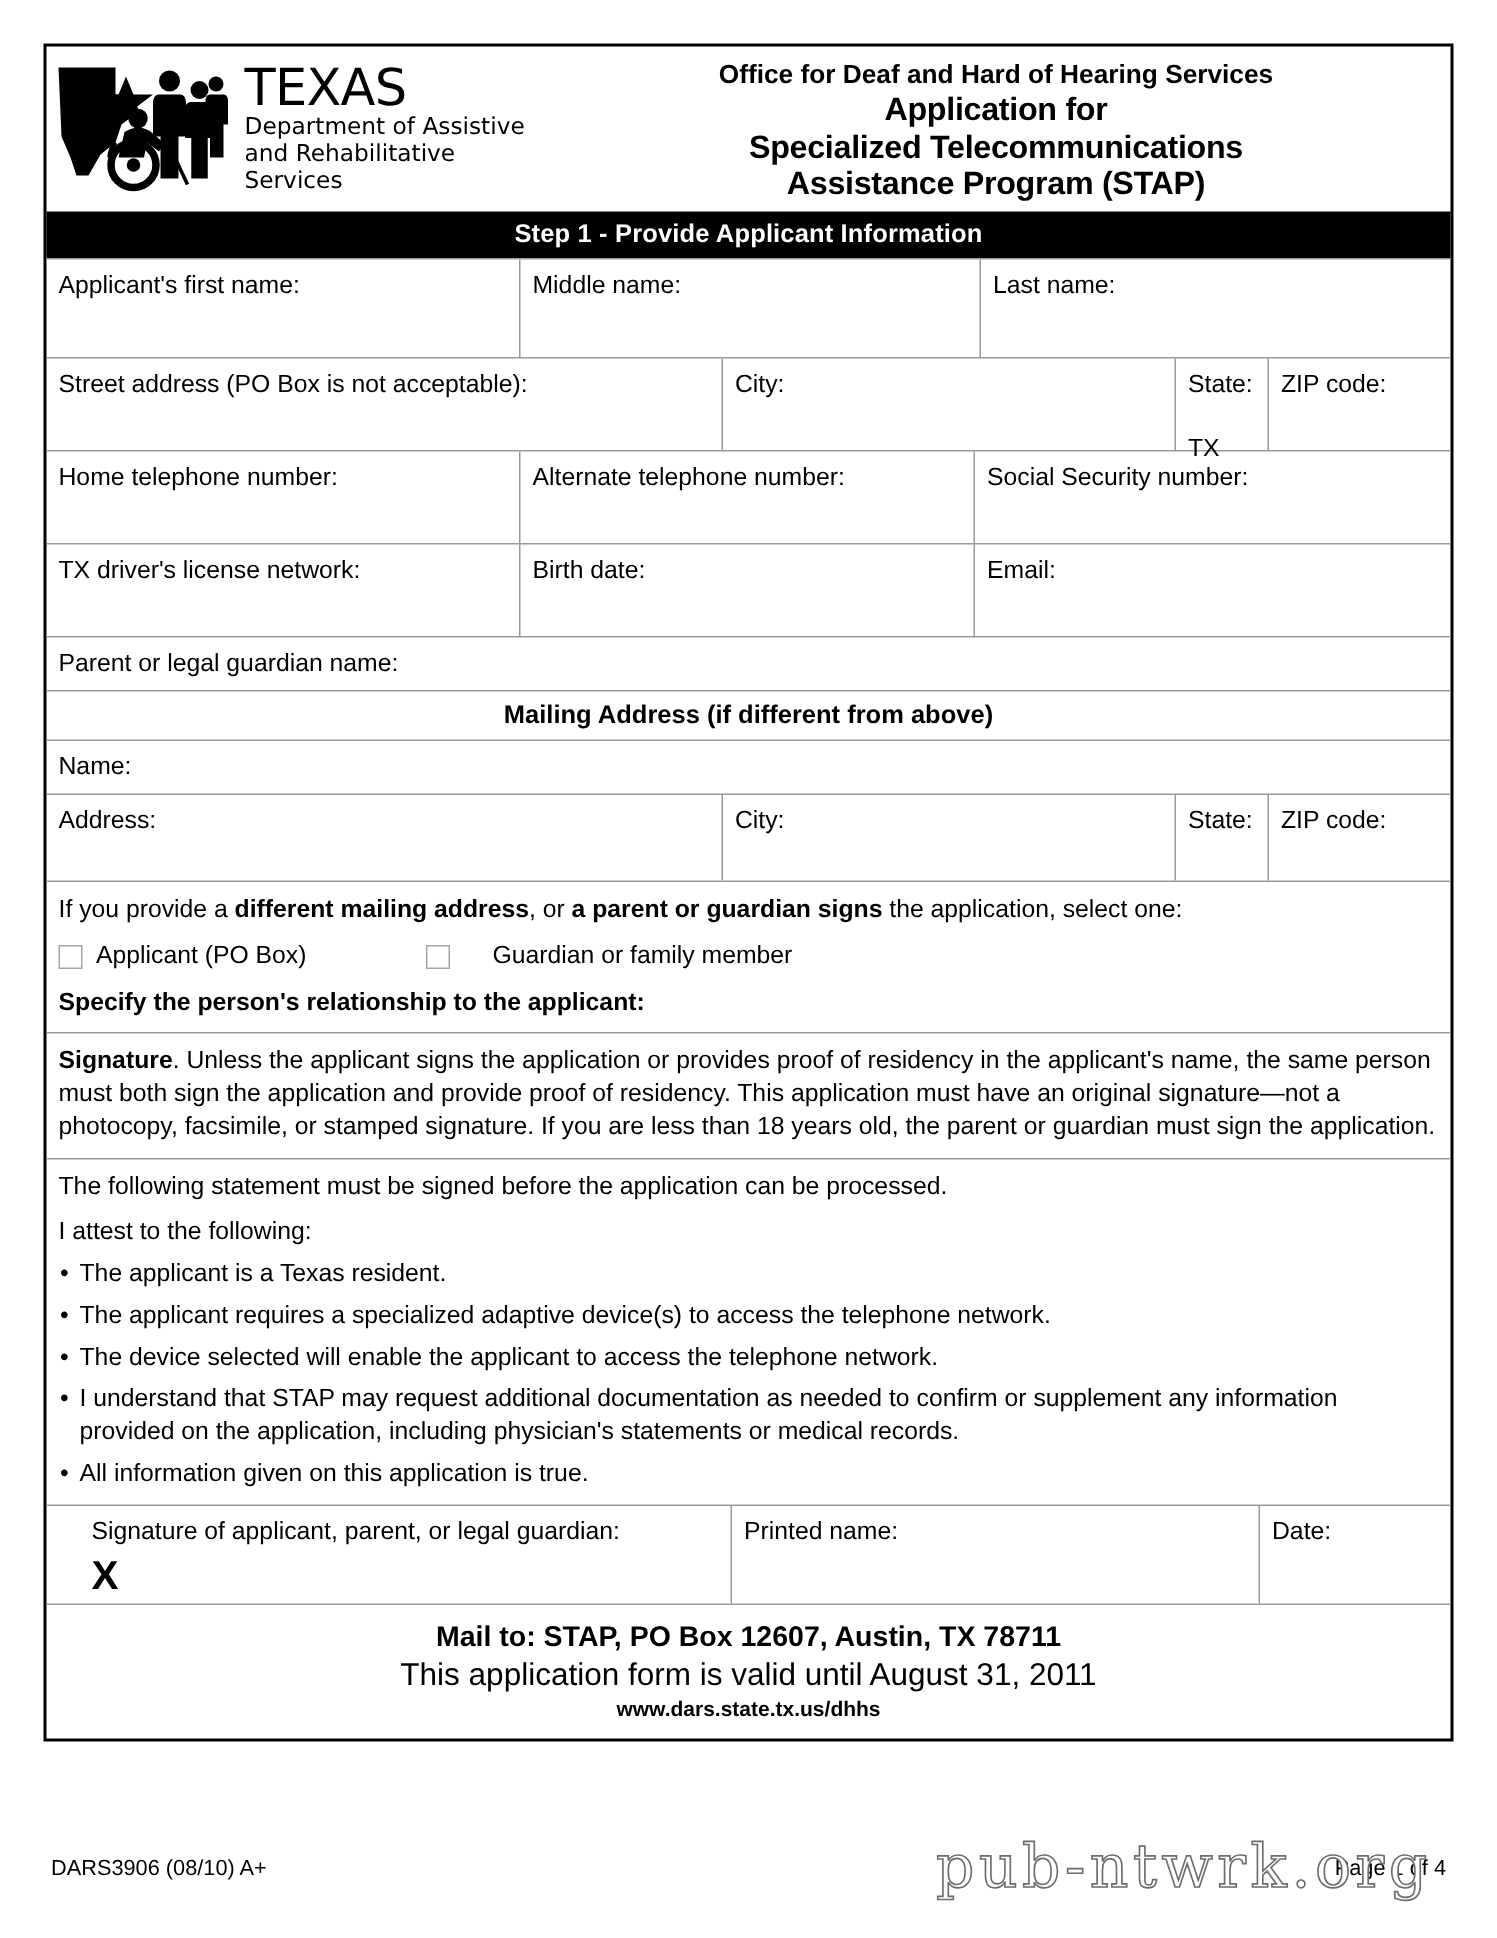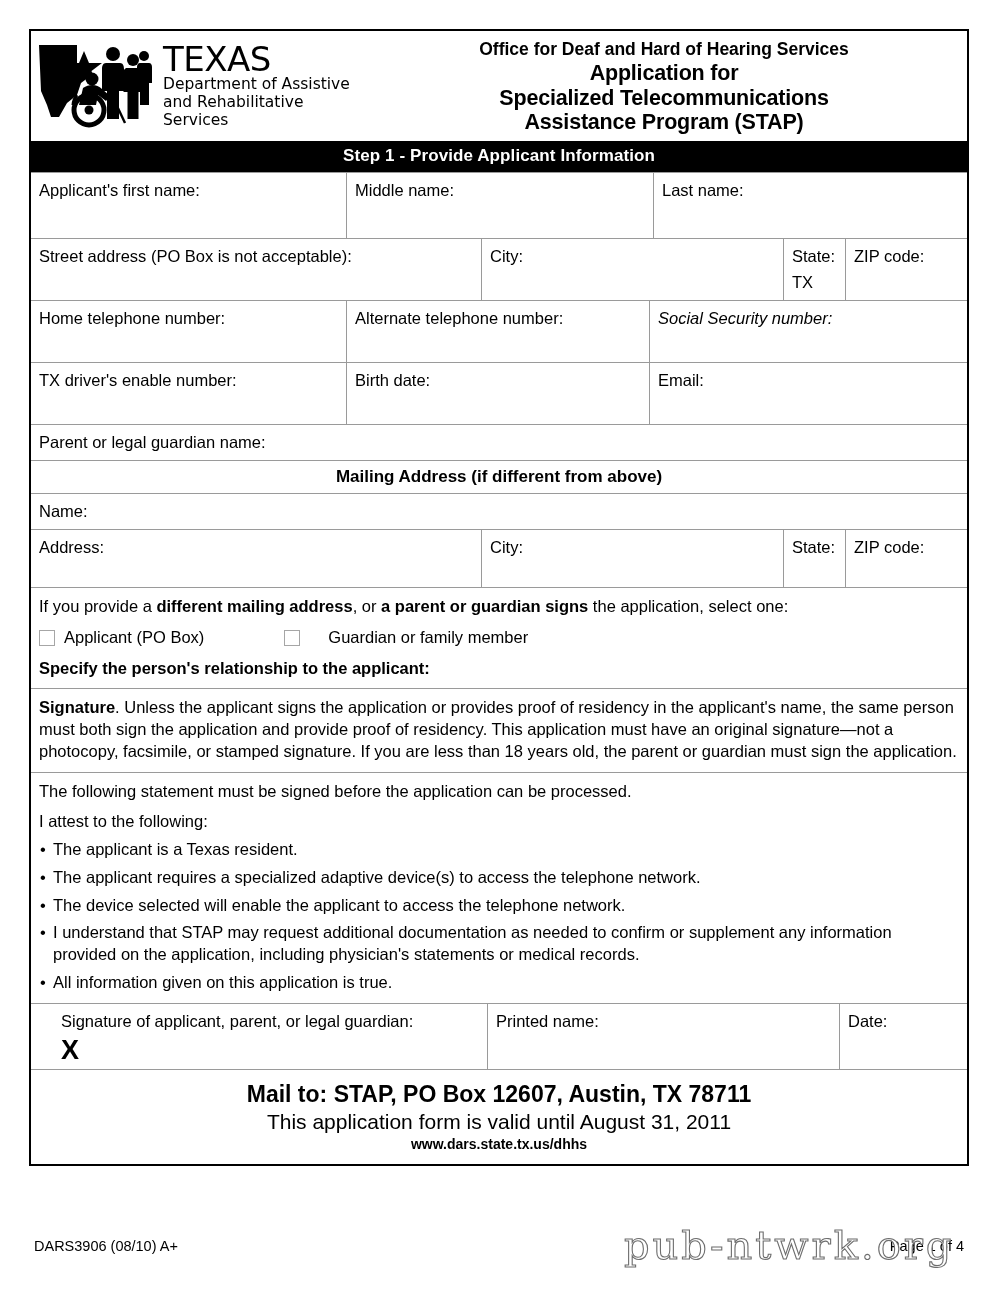--- a/index.html
+++ b/index.html
@@ -117,21 +117,21 @@
     padding: 7px 0 6px 8px;
     box-sizing: border-box;
     font-size: 16.5px;
     line-height: 1.3;
     border-left: 1px solid #9a9a9a;
     position: relative;
   }
   .cell:first-child { border-left: none; }
   .cell .val {
     display: block;
-    margin-top: 5px;
+    margin-top: 22px;
     font-size: 16.5px;
   }
 
   .h66 { height: 66px; }
   .h62 { height: 62px; }
   .h58 { height: 58px; }
   .h36 { height: 36px; }
 
   
   .subbanner {
@@ -205,21 +205,21 @@
     margin-top: 5px;
     display: block;
   }
 
   
   .mail-block {
     border-top: 1px solid #9a9a9a;
     text-align: center;
     padding: 10px 0 11px 0;
   }
-  .mail-1 { font-size: 23px; font-weight: bold; line-height: 1.28; }
+  .mail-1 { font-size: 19px; font-weight: bold; line-height: 1.28; }
   .mail-2 { font-size: 21px; font-weight: normal; line-height: 1.24; }
   .mail-3 { font-size: 14px; font-weight: bold; line-height: 1.3; }
 
   
   .page-footer {
     position: absolute;
     left: 34px;
     top: 1238px;
     width: 930px;
     display: flex;
@@ -320,28 +320,28 @@
       </div>
     </div>
 
     <div class="row h62">
       <div class="cell" style="width:315px;flex:0 0 315px;">
         <span>Home telephone number:</span>
       </div>
       <div class="cell" style="width:303px;flex:0 0 303px;">
         <span>Alternate telephone number:</span>
       </div>
-      <div class="cell" style="flex:1 1 auto;font-style:italic;">
+      <div class="cell" style="flex:1 1 auto;">
         <span>Social Security number:</span>
       </div>
     </div>
 
     <div class="row h62">
       <div class="cell" style="width:315px;flex:0 0 315px;">
-        <span>TX driver's enable number:</span>
+        <span>TX driver's license network:</span>
       </div>
       <div class="cell" style="width:303px;flex:0 0 303px;">
         <span>Birth date:</span>
       </div>
       <div class="cell" style="flex:1 1 auto;">
         <span>Email:</span>
       </div>
     </div>
 
     <div class="row h36">

